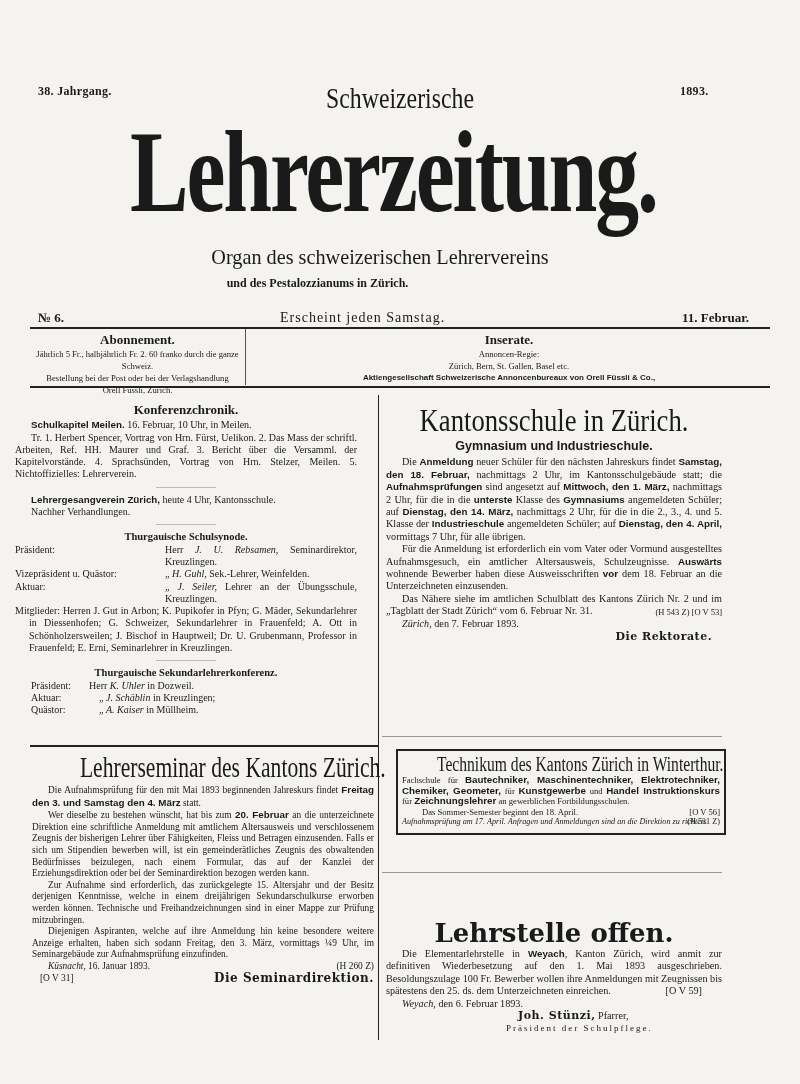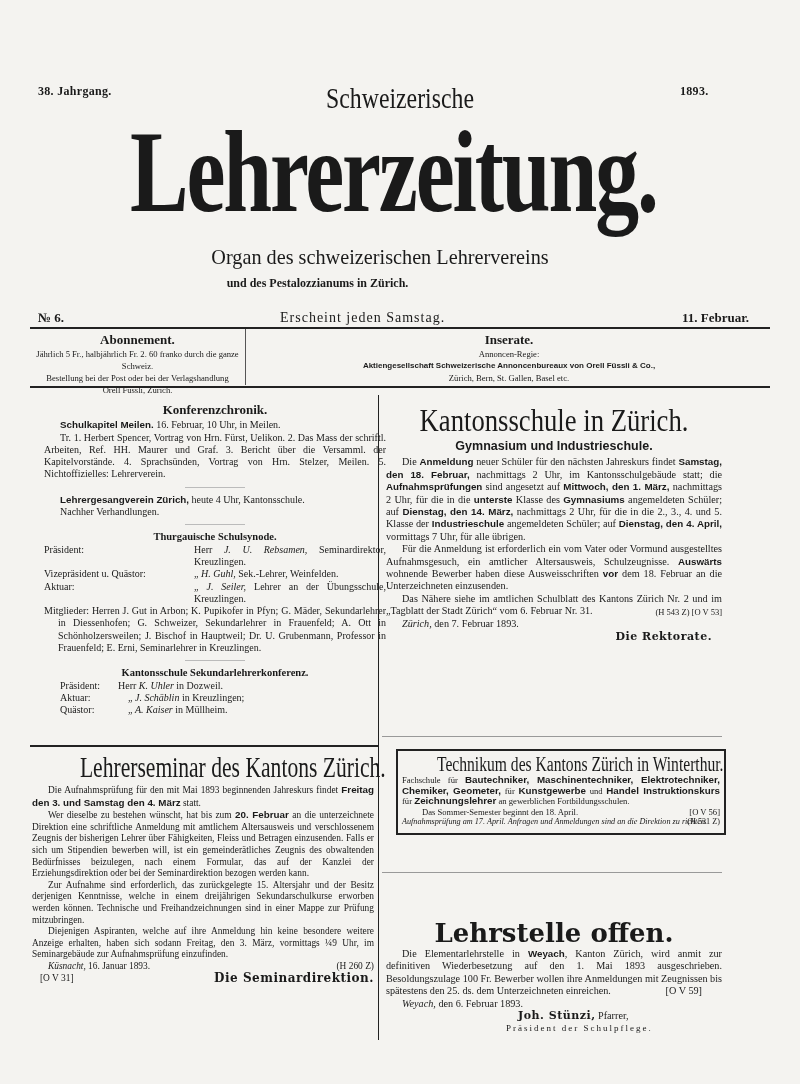--- a/index.html
+++ b/index.html
@@ -89,28 +89,28 @@
   <div class="abs" style="left:30px; top:332px; width:215px;">
     <div class="info-head">Abonnement.</div>
     <div class="info-line" style="font-size:8.6px;">Jährlich 5 Fr., halbjährlich Fr. 2. 60 franko durch die ganze Schweiz.</div>
     <div class="info-line" style="font-size:8.6px;">Bestellung bei der Post oder bei der Verlagshandlung</div>
     <div class="info-line" style="font-size:8.6px;">Orell Füssli, Zürich.</div>
   </div>
 
   <div class="abs" style="left:248px; top:332px; width:522px;">
     <div class="info-head">Inserate.</div>
     <div class="info-line" style="font-size:8.6px;">Annoncen-Regie:</div>
+    <div class="info-line" style="font-size:8.6px;">Zürich, Bern, St. Gallen, Basel etc.</div>
     <div class="info-line bold" style="font-size:8px;">Aktiengesellschaft Schweizerische Annoncenbureaux von Orell Füssli &amp; Co.,</div>
-    <div class="info-line" style="font-size:8.6px;">Zürich, Bern, St. Gallen, Basel etc.</div>
   </div>
 
   <div class="rule" style="left:30px; top:386px; width:740px; height:2px;"></div>
   <div class="rule" style="left:378px; top:395px; width:1px; height:645px;"></div>
 
-  <div class="col" style="left:44px; top:404px; width:342px;">
+  <div class="col" style="left:15px; top:404px; width:342px;">
     <div class="h-sec">Konferenzchronik.</div>
     <p class="indent">
       <span class="b">Schulkapitel Meilen.</span>
       <span>16. Februar, 10 Uhr, in Meilen.</span>
     </p>
     <p class="indent">Tr. 1. Herbert Spencer, Vortrag von Hrn. Fürst, Uelikon. 2. Das Mass der schriftl. Arbeiten, Ref. HH. Maurer und Graf. 3. Bericht über die Versamml. der Kapitelvorstände. 4. Sprachsünden, Vortrag von Hrn. Stelzer, Meilen. 5. Nichtoffizielles: Lehrerverein.</p>
     <div class="small-sep"></div>
     <p class="indent">
       <span class="b">Lehrergesangverein Zürich,</span>
       <span>heute 4 Uhr, Kantonsschule.</span>
@@ -142,21 +142,21 @@
         <span class="i">J. Seiler,</span>
         <span>Lehrer an der Übungsschule, Kreuzlingen.</span>
       </div>
     </div>
     <p class="hang">
       <span>Mitglieder:</span>
       <span>Herren J. Gut in Arbon; K. Pupikofer in Pfyn; G. Mäder, Sekundarlehrer in Diessenhofen; G. Schweizer, Sekundarlehrer in Frauenfeld; A. Ott in Schönholzersweilen; J. Bischof in Hauptweil; Dr. U. Grubenmann, Professor in Frauenfeld; E. Erni, Seminarlehrer in Kreuzlingen.</span>
     </p>
     <div class="small-sep"></div>
 
-    <div class="h-sub">Kantonsschule Sekundarlehrerkonferenz.</div>
+    <div class="h-sub">Thurgauische Sekundarlehrerkonferenz.</div>
     <div style="padding-left:16px;">
       <div class="grid-2">
         <div class="lbl" style="width:58px;">Präsident:</div>
         <div class="val">
           <span>Herr</span>
           <span class="i">K. Uhler</span>
           <span>in Dozweil.</span>
         </div>
       </div>
       <div class="grid-2">

